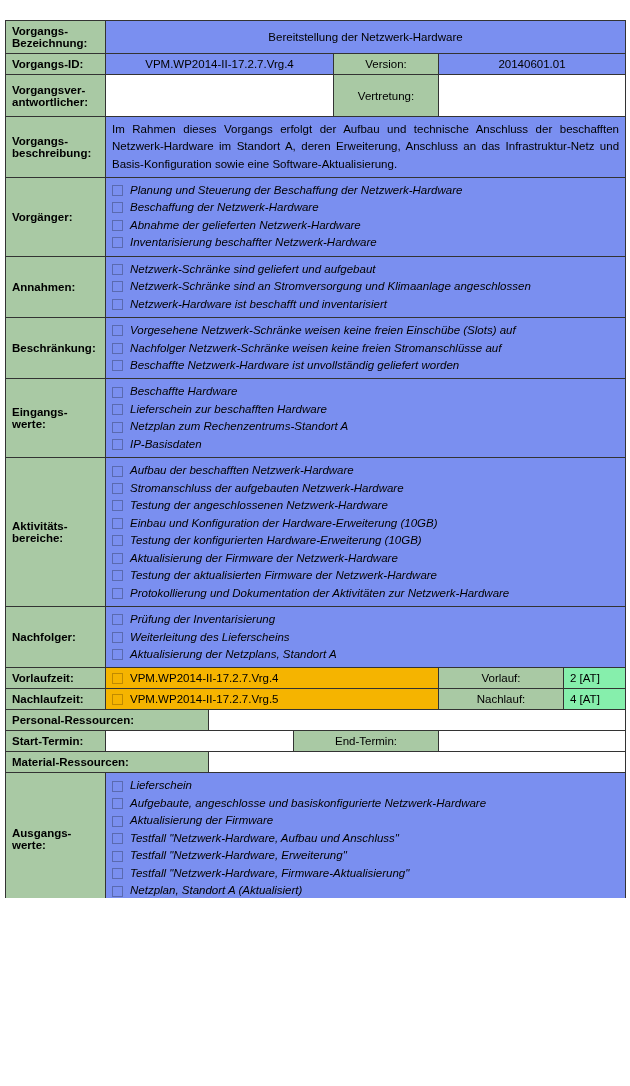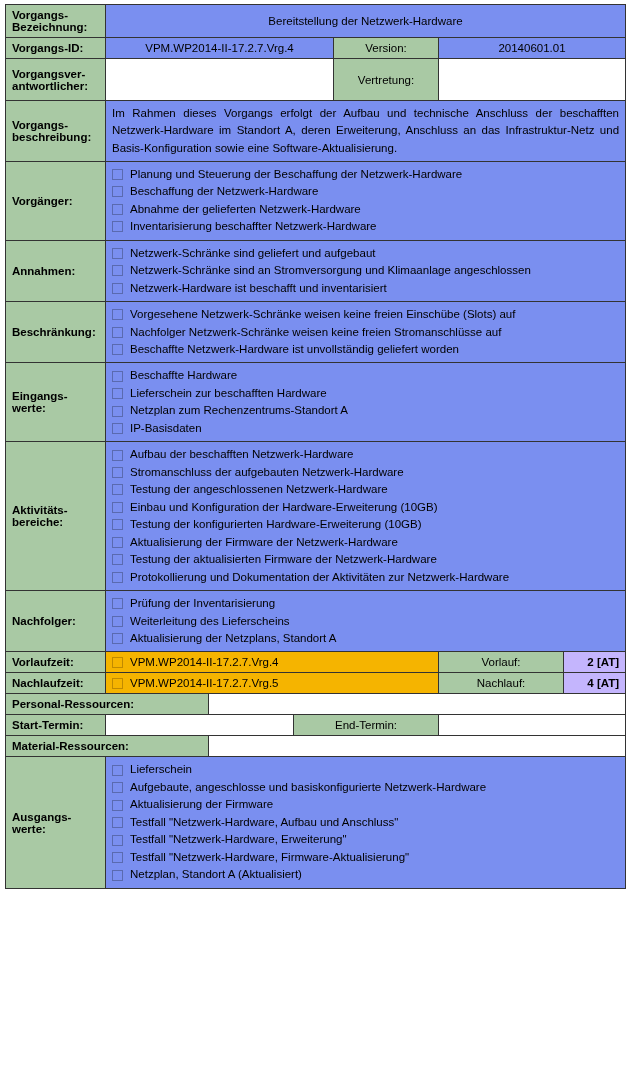--- a/index.html
+++ b/index.html
@@ -7,23 +7,23 @@
     padding: 0;
     background: #ffffff;
   }
   body {
     font-family: "Liberation Sans", sans-serif;
     font-size: 11.5px;
     color: #000000;
   }
   .sheet {
     width: 630px;
-    height: 1086px;
+    height: 898px;
     box-sizing: border-box;
-    padding: 4px 5px 4px 5px;
+    padding: 20px 5px 4px 5px;
     background: #ffffff;
   }
   table.form {
     width: 620px;
     border-collapse: collapse;
     table-layout: fixed;
   }
   table.form td {
     border: 1px solid #333333;
     vertical-align: middle;
@@ -58,35 +58,35 @@
     font-size: 13px;
   }
   .white {
     background: #ffffff;
   }
   .orange {
     background: #f5b400;
     color: #000000;
   }
   .orange-c {
-    background: #c4b5fd;
-    color: #000000;
-    text-align: right;
-    font-weight: bold;
+    background: #86efac;
+    color: #000000;
+    text-align: left;
   }
   .desc {
     background: #7a8ff0;
     text-align: justify;
     line-height: 1.5;
     padding: 7px 8px;
   }
   ul.cklist {
     list-style: none;
     margin: 0;
     padding: 0;
+    font-style: italic;
   }
   ul.cklist li {
     display: flex;
     align-items: center;
     line-height: 1.52;
     padding: 0;
   }
   .ckbox {
     display: inline-block;
     width: 9px;

